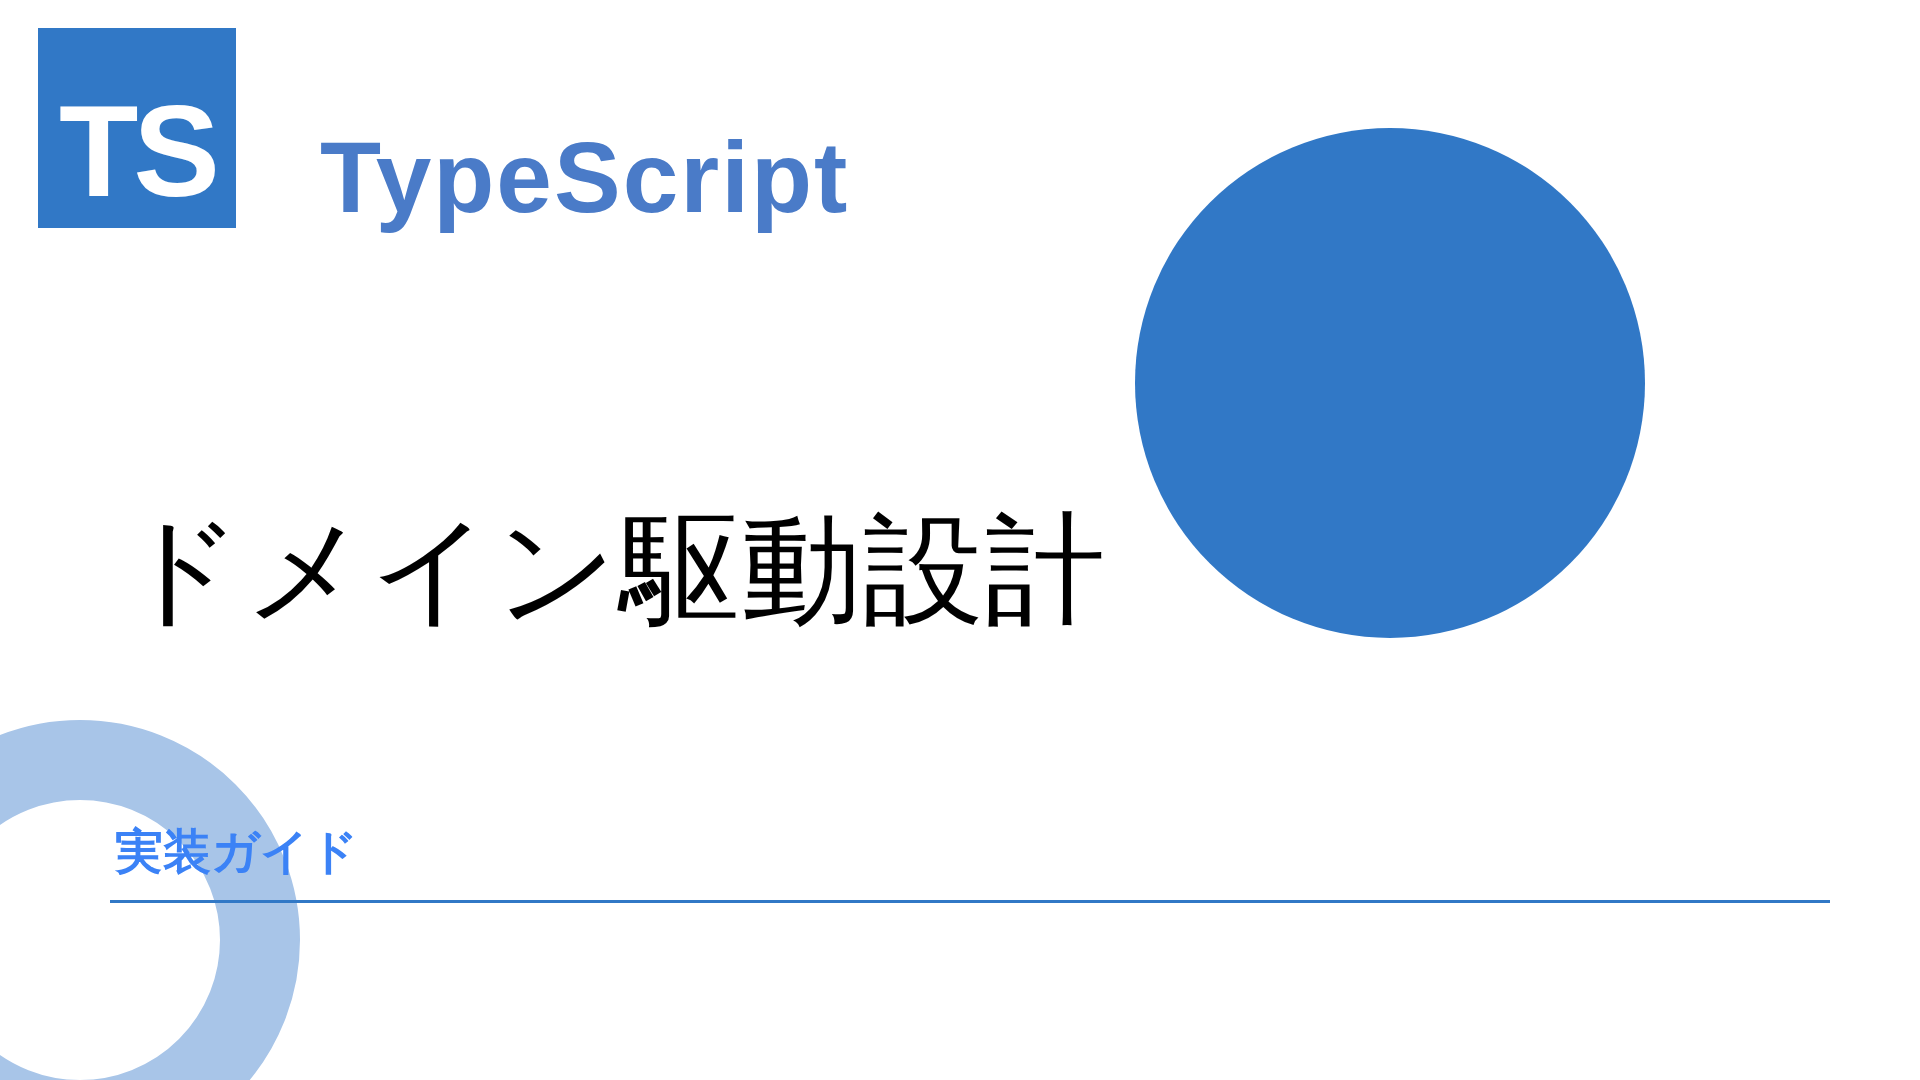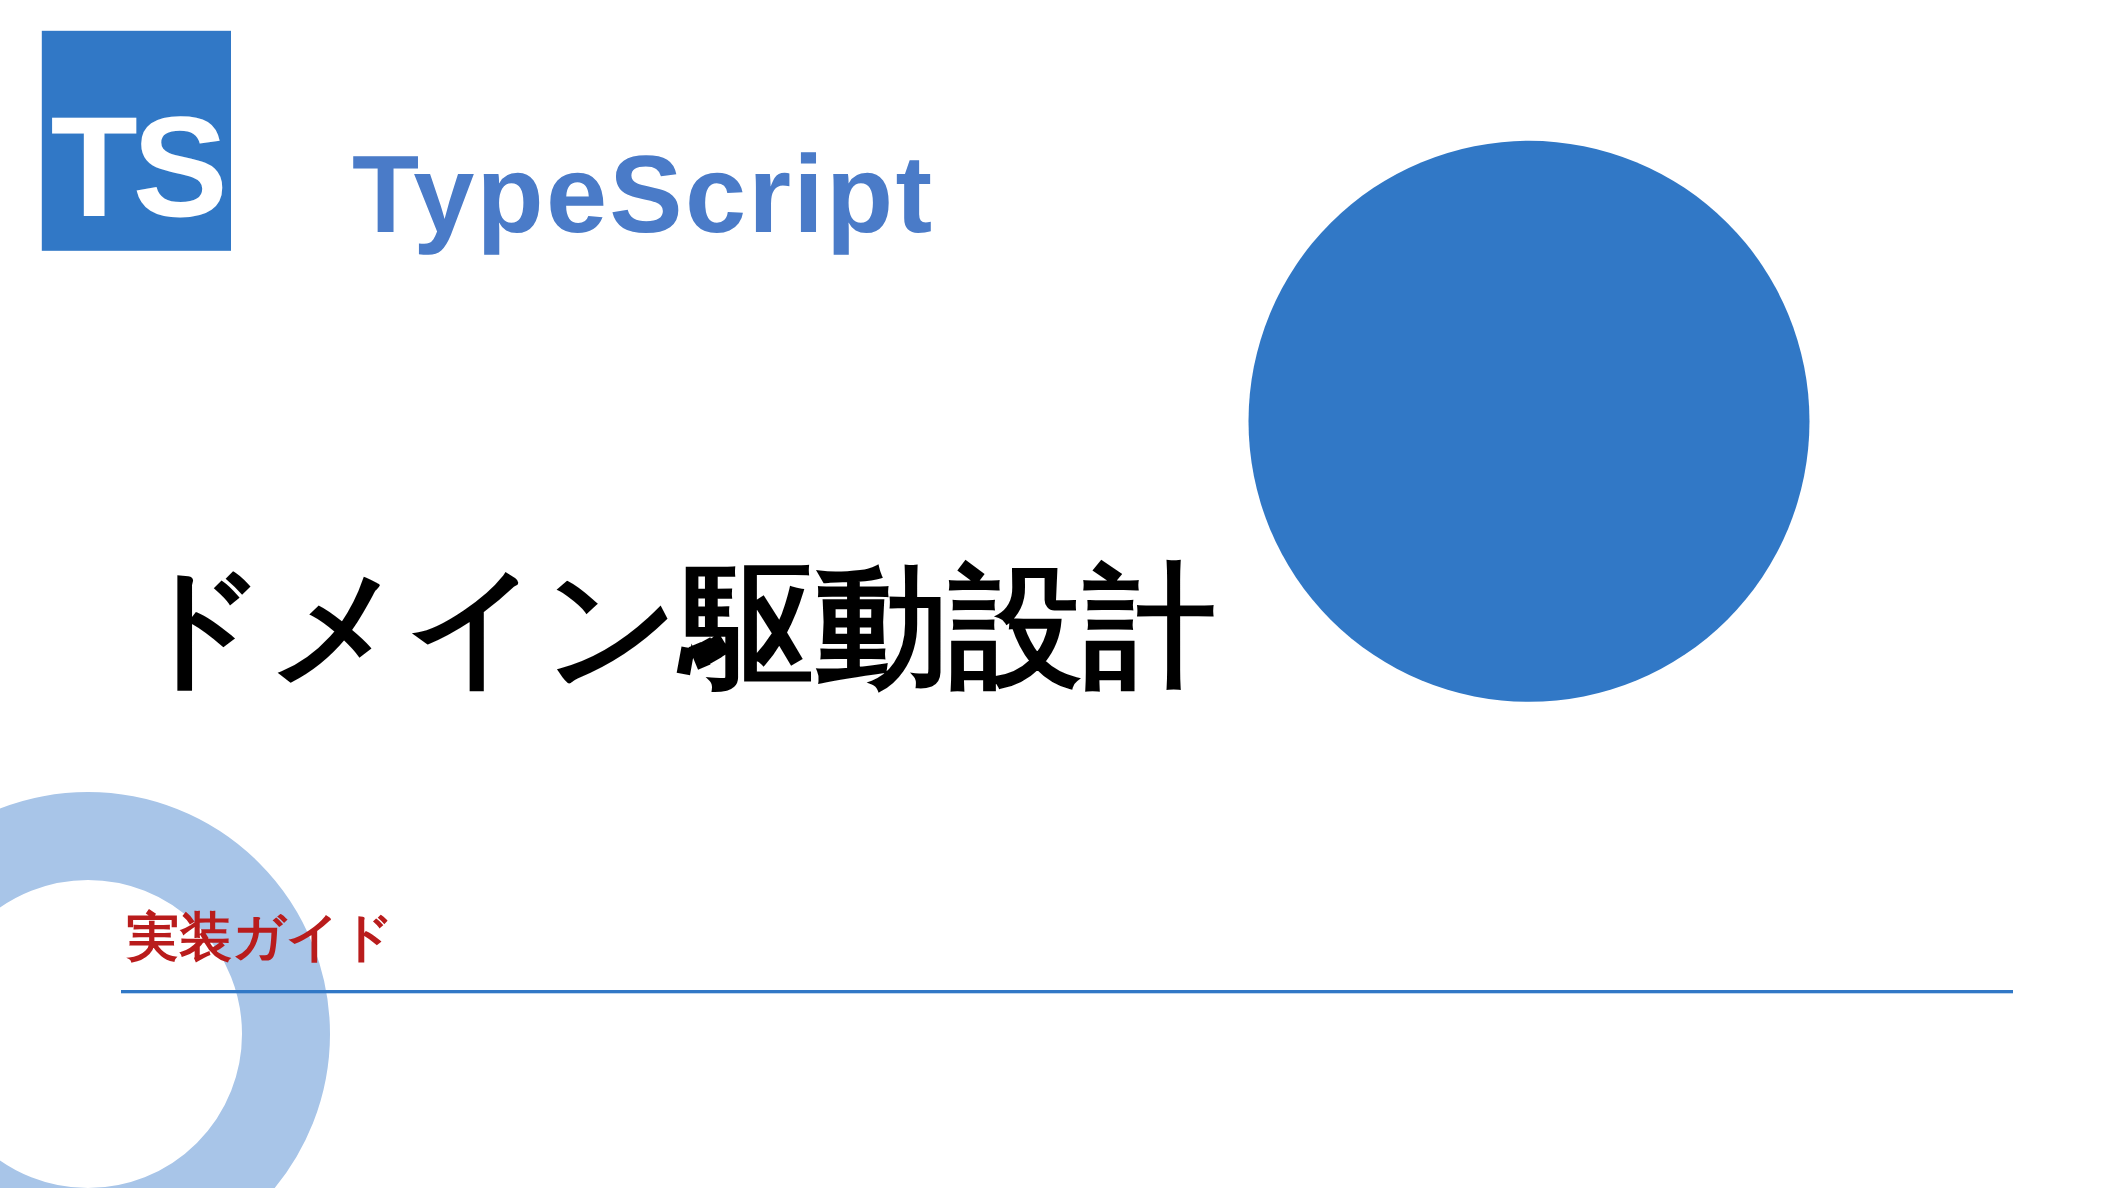--- a/index.html
+++ b/index.html
@@ -12,21 +12,21 @@
       height: 1080px;
       background: #ffffff;
       position: relative;
       overflow: hidden;
       font-family: "Hiragino Sans", "Yu Gothic", "Meiryo", sans-serif;
     }
     .ts-logo {
       position: absolute;
       top: 28px;
       left: 38px;
-      width: 172px;
+      width: 198px;
       height: 200px;
       background: #3178c6;
       display: flex;
       align-items: flex-end;
       justify-content: center;
       padding-bottom: 12px;
     }
     .ts-logo-text {
       color: #ffffff;
       font-size: 130px;
@@ -52,41 +52,41 @@
       width: 510px;
       height: 510px;
       background: #3178c6;
       border-radius: 50%;
     }
     .main-title {
       position: absolute;
       top: 490px;
       left: 120px;
       font-size: 120px;
-      font-weight: 700;
+      font-weight: 400;
       color: #000000;
       letter-spacing: 2px;
       font-family: "Hiragino Sans", "Yu Gothic", "Meiryo", sans-serif;
     }
     .ring-shape {
       position: absolute;
       top: 720px;
       left: -140px;
       width: 440px;
       height: 440px;
       border: 80px solid #a8c5e8;
       border-radius: 50%;
     }
     .subtitle {
       position: absolute;
       top: 820px;
       left: 115px;
       font-size: 48px;
       font-weight: 700;
-      color: #b91c1c;
+      color: #3b82f6;
       font-family: "Hiragino Sans", "Yu Gothic", "Meiryo", sans-serif;
     }
     .divider-line {
       position: absolute;
       top: 900px;
       left: 110px;
       width: 1720px;
       height: 3px;
       background: #3178c6;
     }

